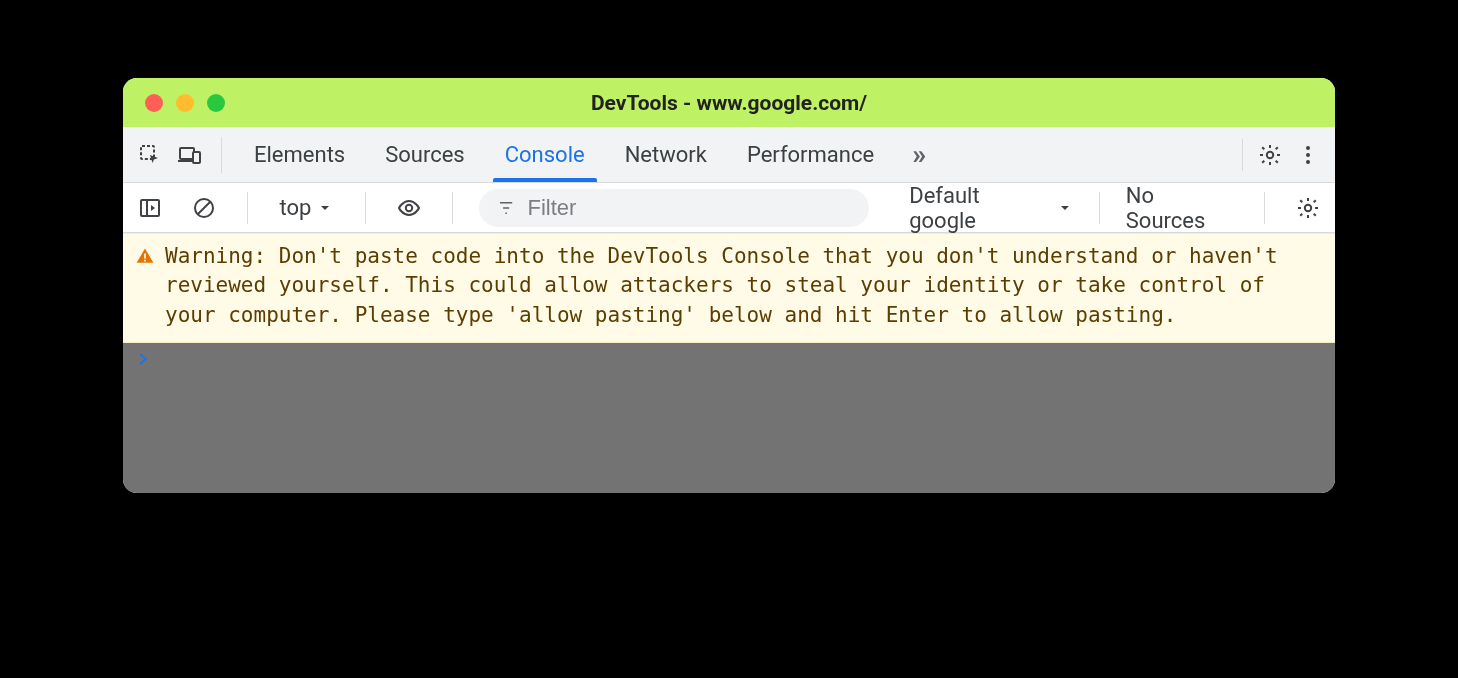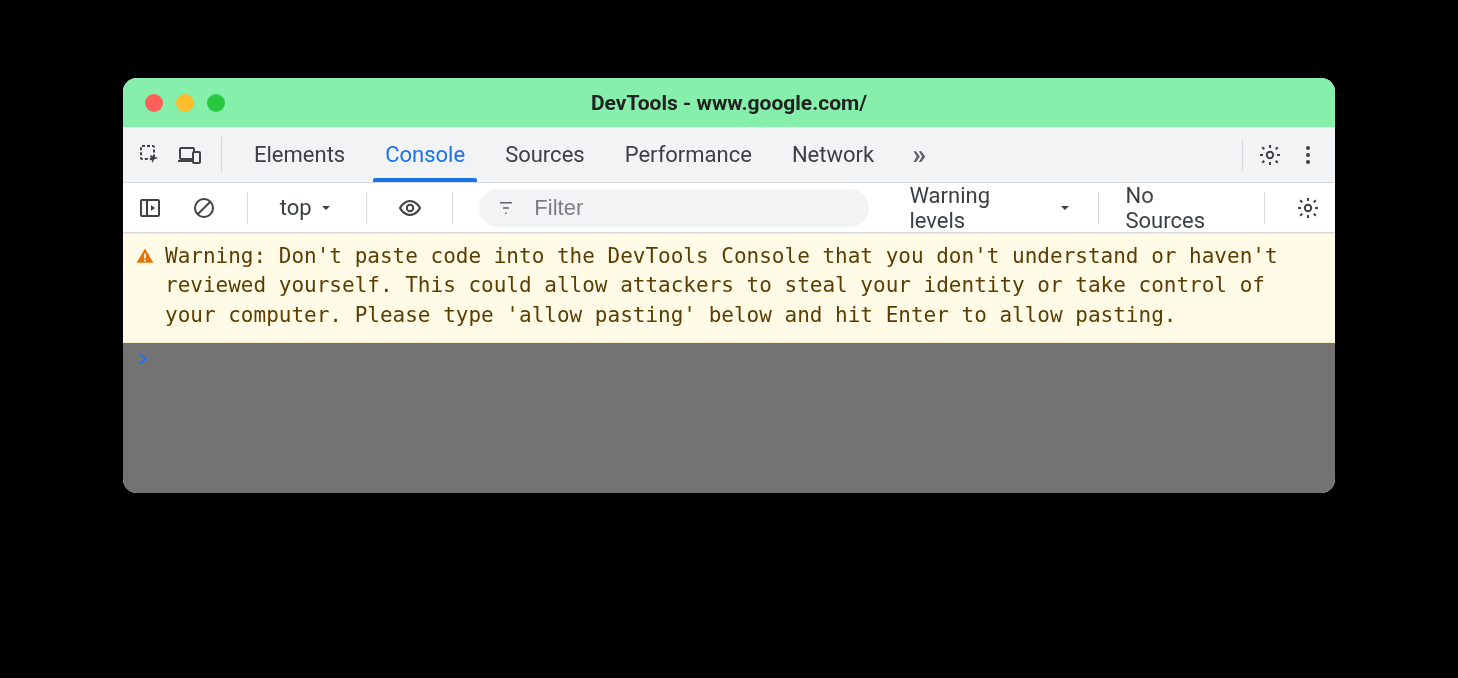--- a/index.html
+++ b/index.html
@@ -17,21 +17,21 @@
     width: 1212px;
     background: #fff;
     border-radius: 14px;
     box-shadow: 0 20px 50px rgba(0,0,0,0.5);
     overflow: hidden;
   }
   .titlebar {
     display: flex;
     align-items: center;
     height: 49px;
-    background: #86efac;
+    background: #bef264;
     position: relative;
   }
   .traffic-lights {
     display: flex;
     gap: 13px;
     padding-left: 22px;
   }
   .tl { width: 18px; height: 18px; border-radius: 50%; }
   .tl.red { background: #ff5f57; }
   .tl.yellow { background: #febc2e; }
@@ -139,21 +139,20 @@
     gap: 12px;
     width: 390px;
   }
   .filter-input input {
     border: none;
     background: transparent;
     font-size: 22px;
     color: #5f6368;
     outline: none;
     width: 100%;
-    margin-left: 7px;
   }
   .filter-input input::placeholder { color: #7b7e82; }
   .levels {
     font-size: 22px;
     color: #3c4043;
     display: flex;
     align-items: center;
     gap: 6px;
   }
   .issues {
@@ -216,24 +215,24 @@
       <div class="icon-btn">
         <svg viewBox="0 0 24 24" fill="none" stroke="currentColor" stroke-width="2">
           <rect x="2" y="5" width="14" height="11" rx="1"></rect>
           <path d="M0 18 H18"></path>
           <rect x="15" y="9" width="7" height="11" rx="1" fill="#f1f3f4"></rect>
         </svg>
       </div>
     </div>
     <div class="tabs">
       <div class="tab">Elements</div>
+      <div class="tab">Sources</div>
       <div class="tab active">Console</div>
-      <div class="tab">Sources</div>
+      <div class="tab">Network</div>
       <div class="tab">Performance</div>
-      <div class="tab">Network</div>
       <div class="more-tabs">»</div>
     </div>
     <div class="tabbar-right">
       <div class="divider-v"></div>
       <div class="icon-btn">
         <svg viewBox="0 0 24 24" fill="none" stroke="currentColor" stroke-width="2">
           <circle cx="12" cy="12" r="3.2"></circle>
           <path d="M12 2v3M12 19v3M4.2 4.2l2.1 2.1M17.7 17.7l2.1 2.1M2 12h3M19 12h3M4.2 19.8l2.1-2.1M17.7 6.3l2.1-2.1"></path>
         </svg>
       </div>
@@ -277,21 +276,21 @@
     </div>
     <div class="divider-v"></div>
     <div class="filter-input">
       <svg width="20" height="20" viewBox="0 0 24 24" fill="none" stroke="#5f6368" stroke-width="2">
         <path d="M4 5h16M8 12h8M11 19h2"></path>
       </svg>
       <input type="text" placeholder="Filter" style="">
     </div>
     <div class="spacer"></div>
     <div class="levels">
-      <span>Warning levels</span>
+      <span>Default google</span>
       <svg width="16" height="16" viewBox="0 0 24 24" fill="currentColor">
           <path d="M6 9l6 6 6-6z"></path>
         </svg>
     </div>
     <div class="divider-v"></div>
     <div class="issues">No Sources</div>
     <div class="divider-v"></div>
     <div class="icon-btn">
       <svg viewBox="0 0 24 24" fill="none" stroke="currentColor" stroke-width="2">
         <circle cx="12" cy="12" r="3.2"></circle>

